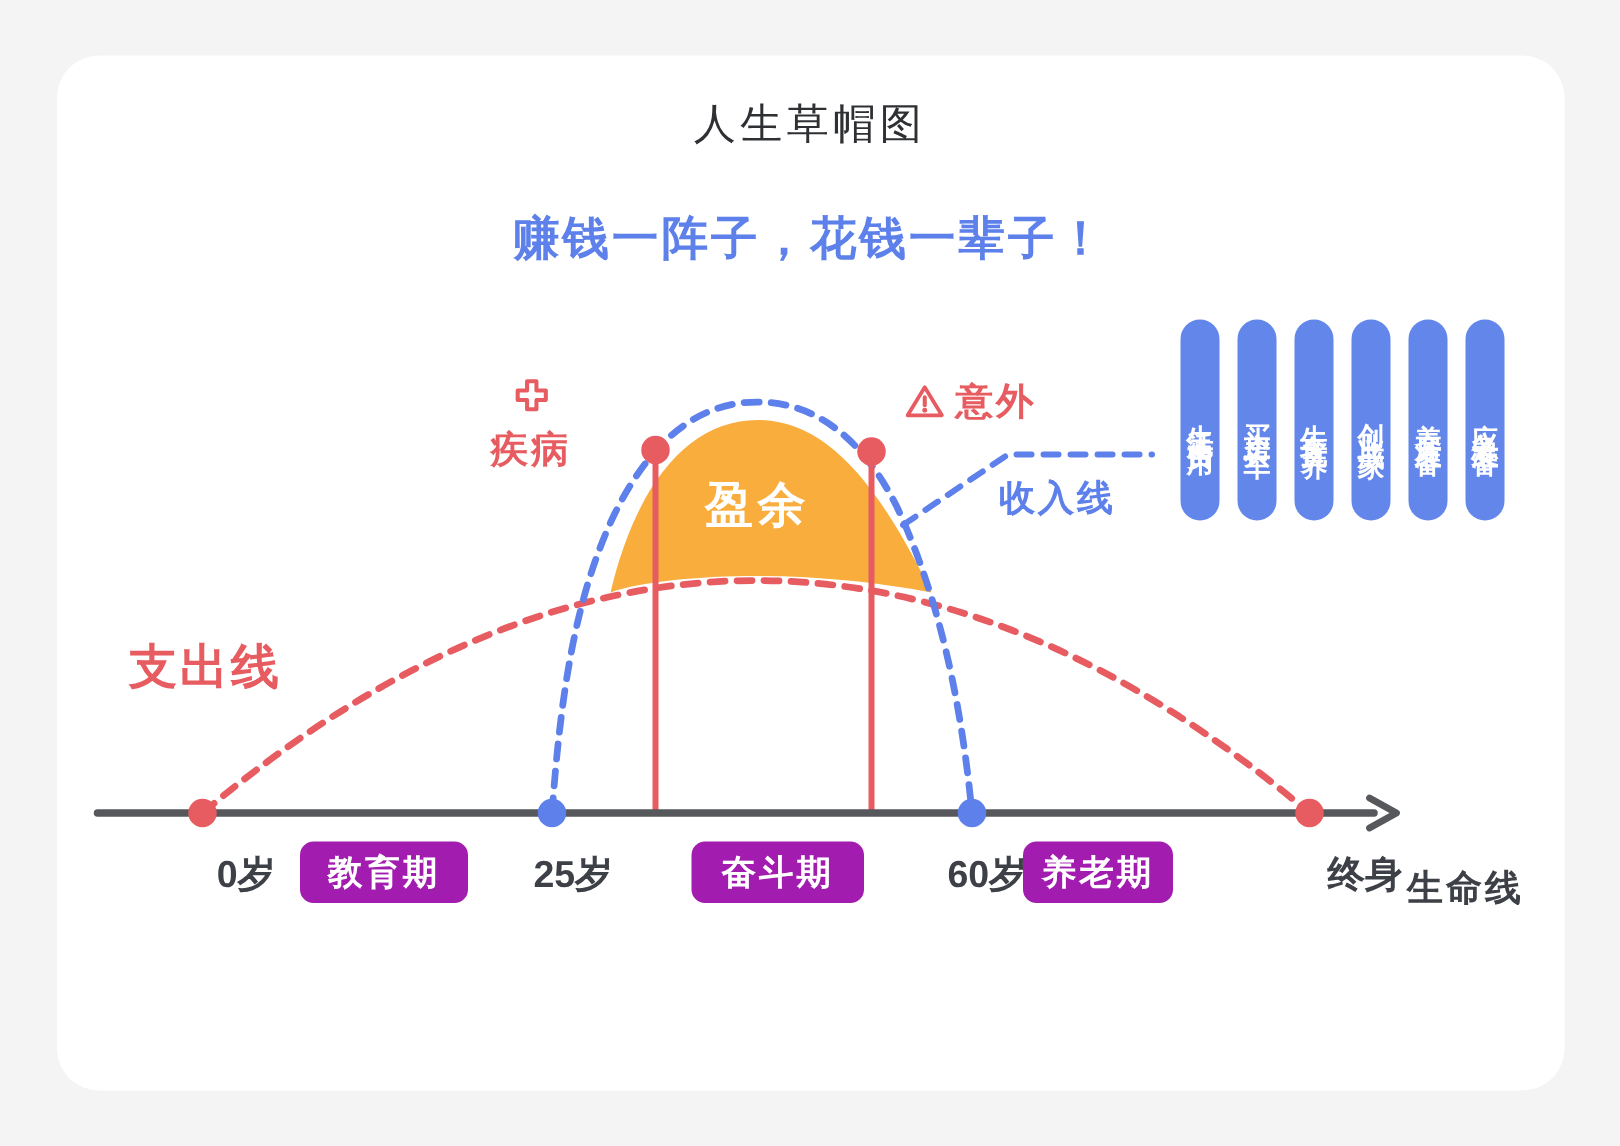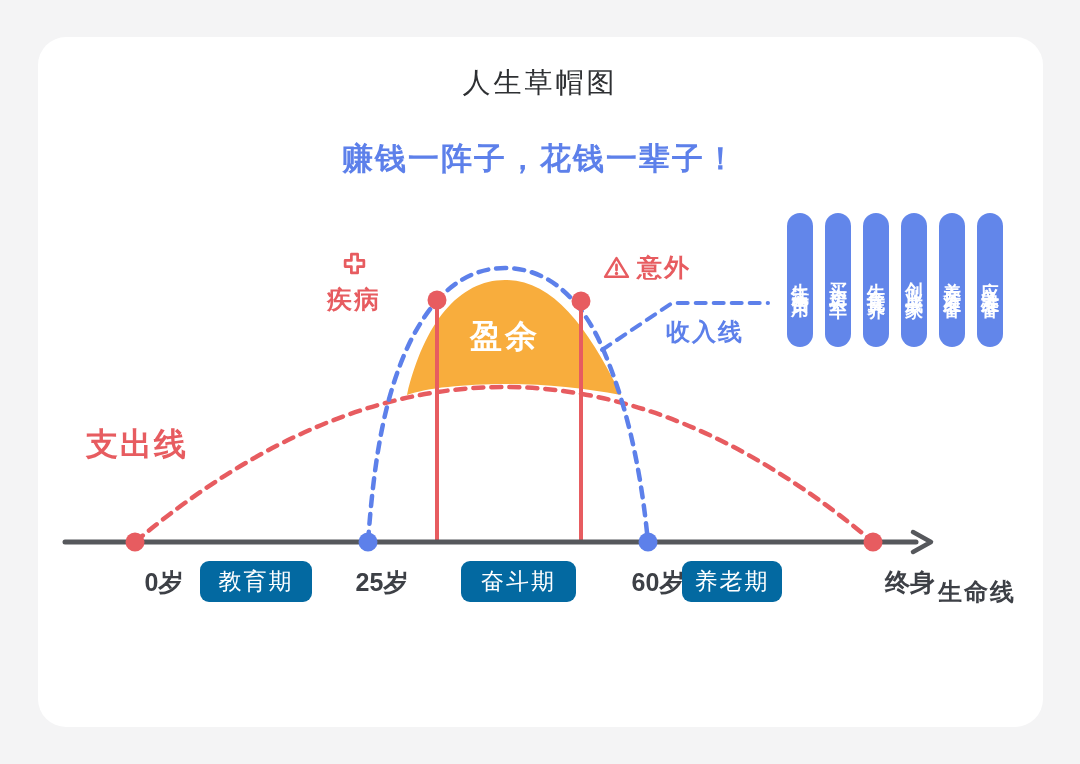--- a/index.html
+++ b/index.html
@@ -30,22 +30,22 @@
     position:absolute;top:251px;display:flex;align-items:center;gap:7px;
     font-size:25px;font-weight:bold;color:#e75c60;letter-spacing:2px;
   }
   .risk.illness{left:327px;flex-direction:column;}
   .risk.accident{left:603px;align-items:center;}
   .age{
     position:absolute;top:566px;transform:translateX(-50%);
     font-size:25px;font-weight:600;color:#3d4046;white-space:nowrap;
   }
   .period{
-    position:absolute;top:561px;height:41px;background:#0369a1;border-radius:9px;
-    color:#ffffff;font-size:23px;font-weight:normal;letter-spacing:2px;
+    position:absolute;top:561px;height:41px;background:#a21caf;border-radius:9px;
+    color:#ffffff;font-size:23px;font-weight:bold;letter-spacing:2px;
     display:flex;align-items:center;justify-content:center;
   }
   .period.edu{left:200px;width:112px;}
   .period.striving{left:461px;width:115px;}
   .period.retire{left:682px;width:100px;}
   .cat-pills{
     position:absolute;left:787px;top:213px;display:flex;gap:12px;
   }
   .vpill{
     width:26px;height:134px;background:#6286ea;border-radius:13px;

